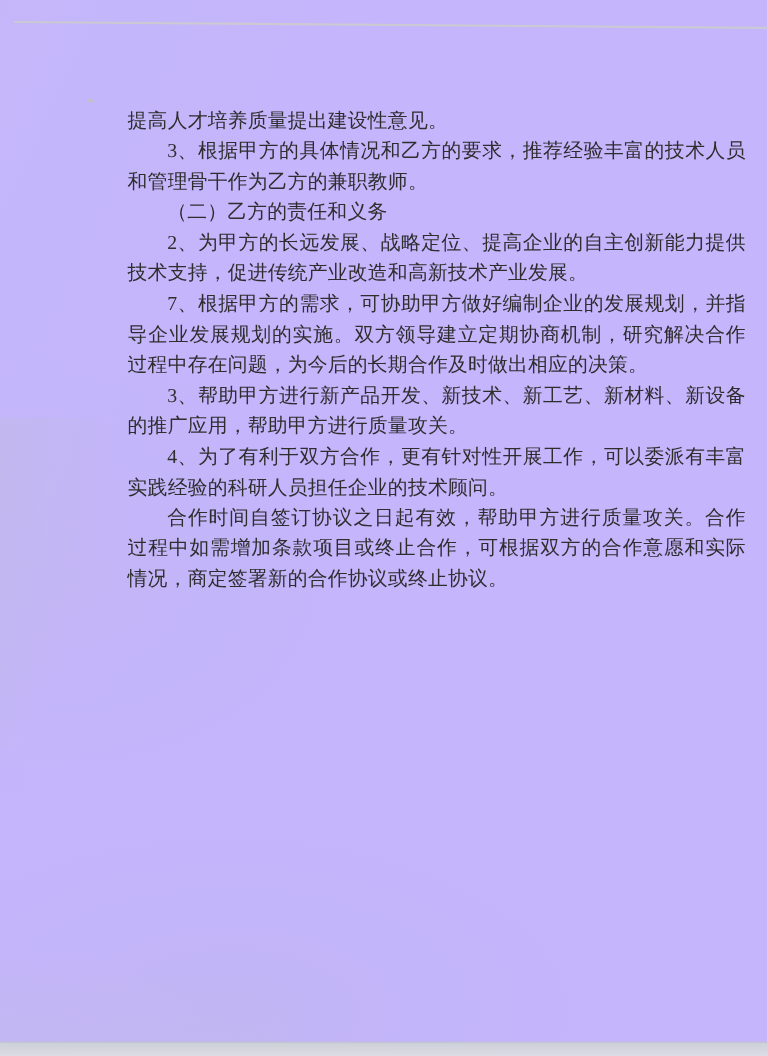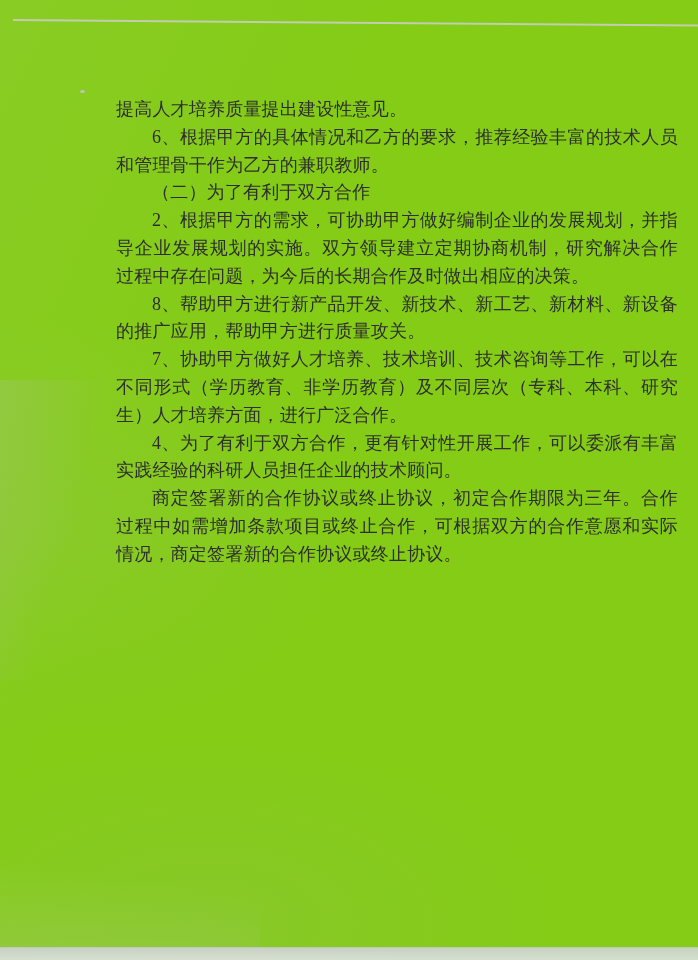--- a/index.html
+++ b/index.html
@@ -1,20 +1,20 @@
 <!DOCTYPE html>
 <html><head>
 <meta charset="utf-8">
 <style>
   html, body { margin: 0; padding: 0; background: #ffffff; }
   .page {
     position: relative;
     width: 698px;
     height: 960px;
-    background: #84cc16;
+    background: #c4b5fd;
     overflow: hidden;
     font-family: "Liberation Serif", "DejaVu Serif", serif;
   }
   
   .paper-shade {
     position: absolute; inset: 0;
     background:
       radial-gradient(420px 300px at 8% 55%, rgba(180,185,188,0.10), rgba(180,185,188,0) 70%),
       radial-gradient(500px 260px at 30% 96%, rgba(170,176,180,0.12), rgba(170,176,180,0) 70%),
       linear-gradient(115deg, rgba(200,203,205,0.08) 0%, rgba(255,255,255,0) 35%);
@@ -76,23 +76,23 @@
 
 <div class="page">
   <div class="paper-shade"></div>
   <div class="top-line"></div>
   <div class="crease crease-a"></div>
   <div class="crease crease-b"></div>
   <div class="speck"></div>
 
   <div class="content">
     <p>提高人才培养质量提出建设性意见。</p>
-    <p class="indent">6、根据甲方的具体情况和乙方的要求，推荐经验丰富的技术人员和管理骨干作为乙方的兼职教师。</p>
-    <p class="indent">（二）为了有利于双方合作</p>
-    <p class="indent">2、根据甲方的需求，可协助甲方做好编制企业的发展规划，并指导企业发展规划的实施。双方领导建立定期协商机制，研究解决合作过程中存在问题，为今后的长期合作及时做出相应的决策。</p>
-    <p class="indent">8、帮助甲方进行新产品开发、新技术、新工艺、新材料、新设备的推广应用，帮助甲方进行质量攻关。</p>
-    <p class="indent">7、协助甲方做好人才培养、技术培训、技术咨询等工作，可以在不同形式（学历教育、非学历教育）及不同层次（专科、本科、研究生）人才培养方面，进行广泛合作。</p>
+    <p class="indent">3、根据甲方的具体情况和乙方的要求，推荐经验丰富的技术人员和管理骨干作为乙方的兼职教师。</p>
+    <p class="indent">（二）乙方的责任和义务</p>
+    <p class="indent">2、为甲方的长远发展、战略定位、提高企业的自主创新能力提供技术支持，促进传统产业改造和高新技术产业发展。</p>
+    <p class="indent">7、根据甲方的需求，可协助甲方做好编制企业的发展规划，并指导企业发展规划的实施。双方领导建立定期协商机制，研究解决合作过程中存在问题，为今后的长期合作及时做出相应的决策。</p>
+    <p class="indent">3、帮助甲方进行新产品开发、新技术、新工艺、新材料、新设备的推广应用，帮助甲方进行质量攻关。</p>
     <p class="indent">4、为了有利于双方合作，更有针对性开展工作，可以委派有丰富实践经验的科研人员担任企业的技术顾问。</p>
-    <p class="indent">商定签署新的合作协议或终止协议，初定合作期限为三年。合作过程中如需增加条款项目或终止合作，可根据双方的合作意愿和实际情况，商定签署新的合作协议或终止协议。</p>
+    <p class="indent">合作时间自签订协议之日起有效，帮助甲方进行质量攻关。合作过程中如需增加条款项目或终止合作，可根据双方的合作意愿和实际情况，商定签署新的合作协议或终止协议。</p>
   </div>
 
   <div class="bottom-edge"></div>
 </div>
 
 </body></html>

